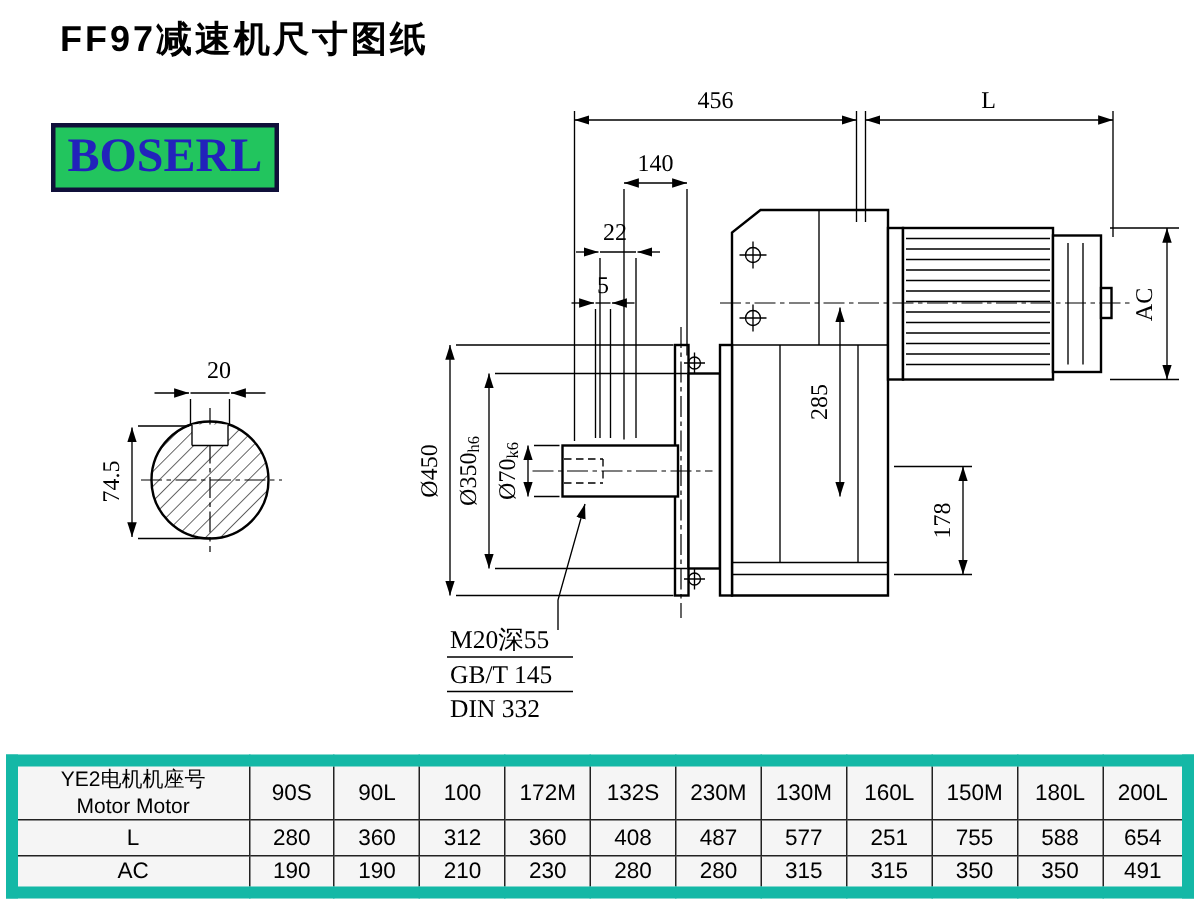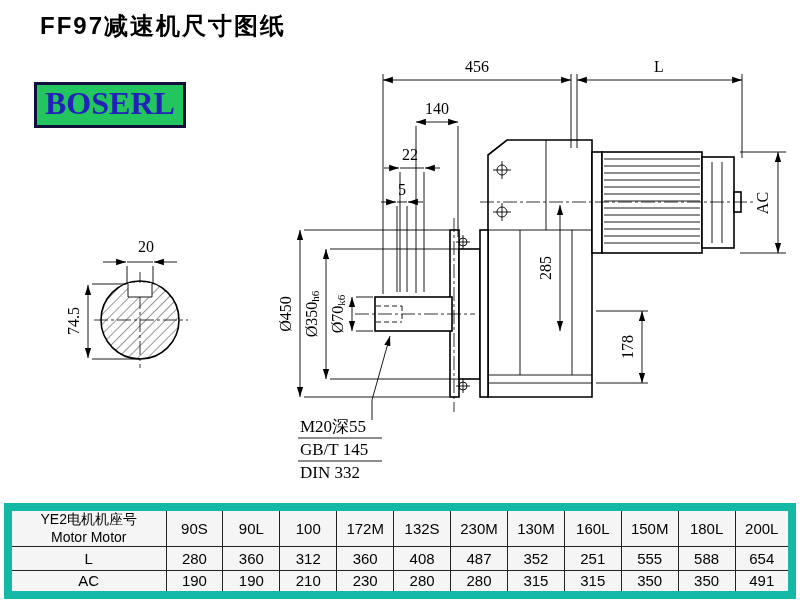--- a/index.html
+++ b/index.html
@@ -189,23 +189,23 @@
     <th>200L</th>
   </tr>
   <tr>
     <th>L</th>
     <td>280</td>
     <td>360</td>
     <td>312</td>
     <td>360</td>
     <td>408</td>
     <td>487</td>
-    <td>352</td>
+    <td>577</td>
     <td>251</td>
-    <td>555</td>
+    <td>755</td>
     <td>588</td>
     <td>654</td>
   </tr>
   <tr>
     <th>AC</th>
     <td>190</td>
     <td>190</td>
     <td>210</td>
     <td>230</td>
     <td>280</td>

